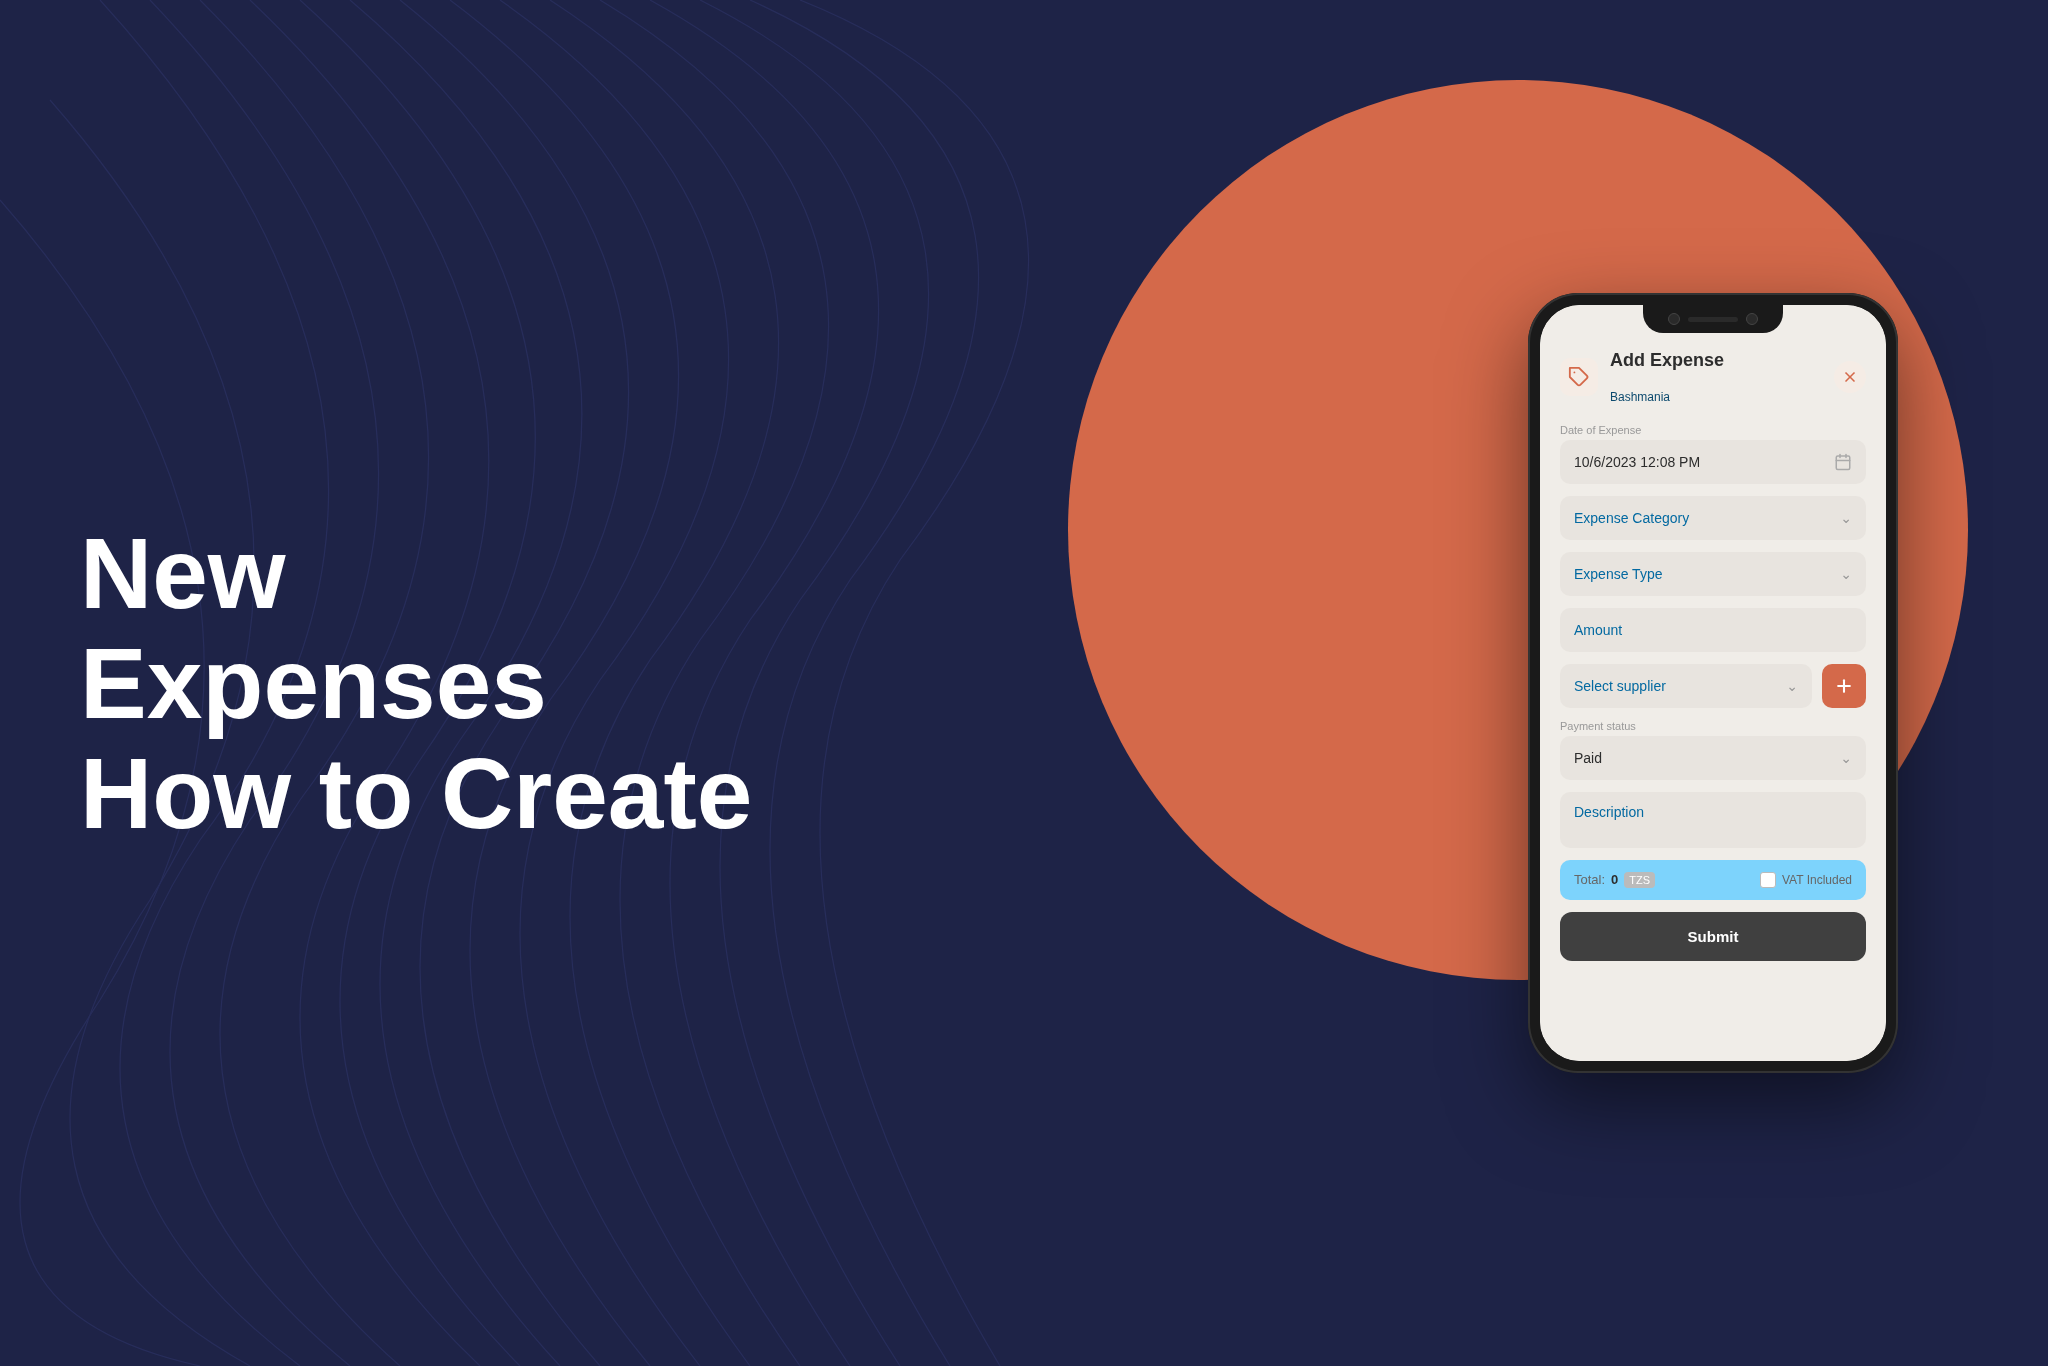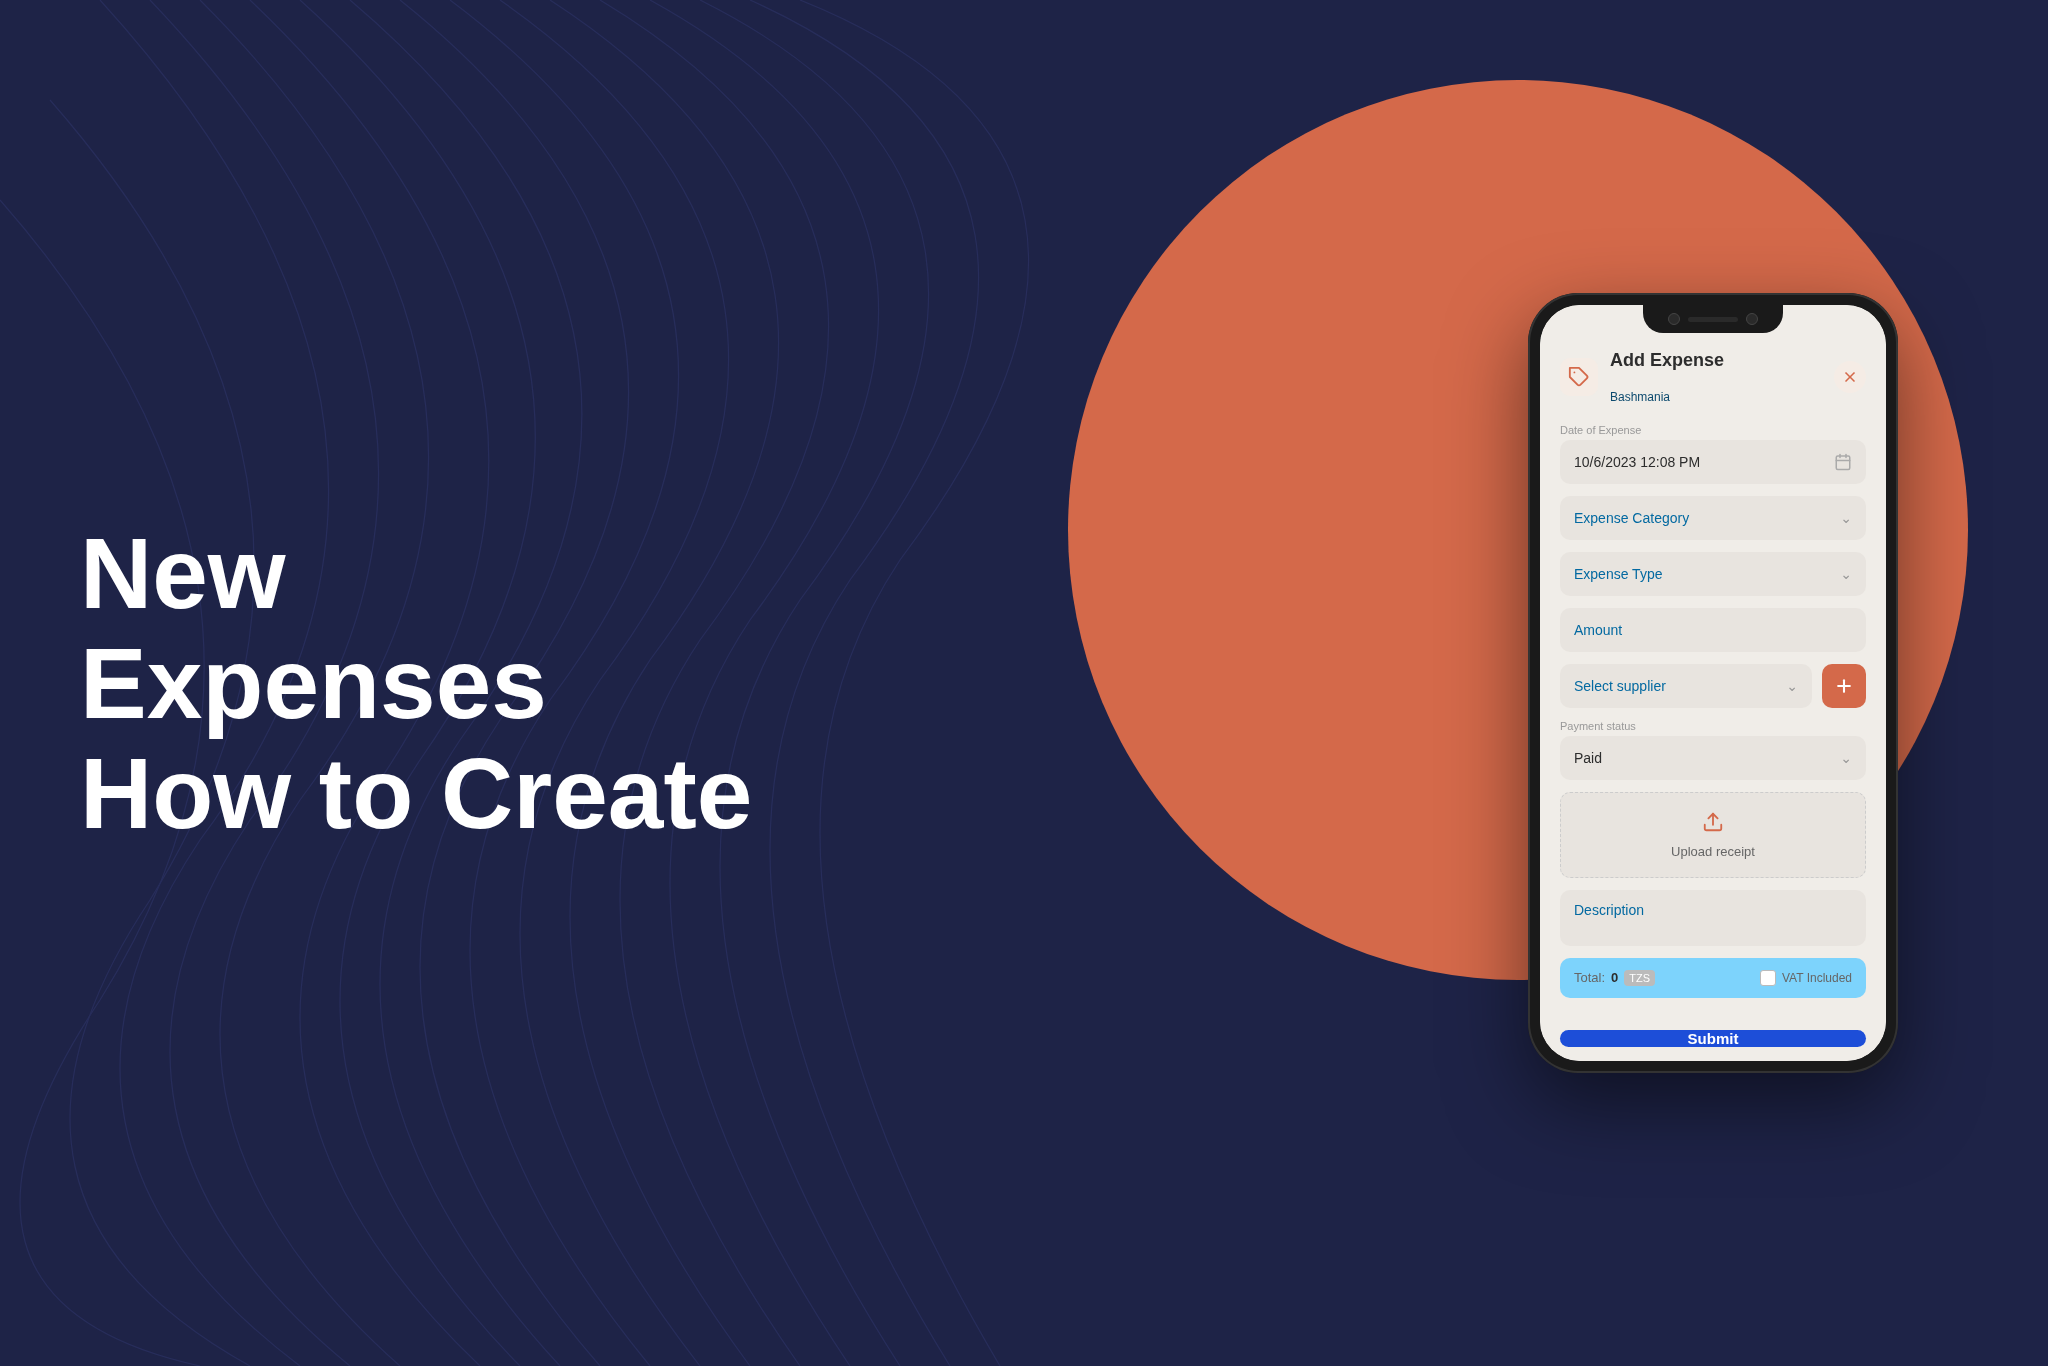--- a/index.html
+++ b/index.html
@@ -332,29 +332,29 @@
     }
 
     .vat-label {
       font-size: 12px;
       color: #666;
     }
 
     
     .submit-btn {
       width: 100%;
-      background: #1d4ed8;
+      background: #404040;
       color: white;
       border: none;
       border-radius: 12px;
+      padding: 16px;
       font-size: 15px;
       font-weight: 600;
       cursor: pointer;
       text-align: center;
-      margin-top: 20px;
     }
 
     
     .bg-svg {
       position: absolute;
       inset: 0;
       z-index: 1;
       pointer-events: none;
     }
 
@@ -492,30 +492,20 @@
         
         <div class="field-group">
           <div class="field-label">Payment status</div>
           <div class="field-box">
             <span class="field-value">Paid</span>
             <span class="field-chevron">⌄</span>
           </div>
         </div>
 
         
-        <div class="upload-box">
-          <div class="upload-icon">
-            <svg width="22" height="22" viewBox="0 0 24 24" fill="none" stroke="#d4694a" stroke-width="2" stroke-linecap="round" stroke-linejoin="round">
-              <path d="M21 15v4a2 2 0 0 1-2 2H5a2 2 0 0 1-2-2v-4"></path>
-              <polyline points="17 8 12 3 7 8"></polyline>
-              <line x1="12" y1="3" x2="12" y2="15"></line>
-            </svg>
-          </div>
-          <div class="upload-label">Upload receipt</div>
-        </div>
 
         
         <div class="field-group">
           <div class="field-box" style="min-height:56px; align-items:flex-start;">
             <span class="field-placeholder">Description</span>
           </div>
         </div>
 
         
         <div class="footer-total">

